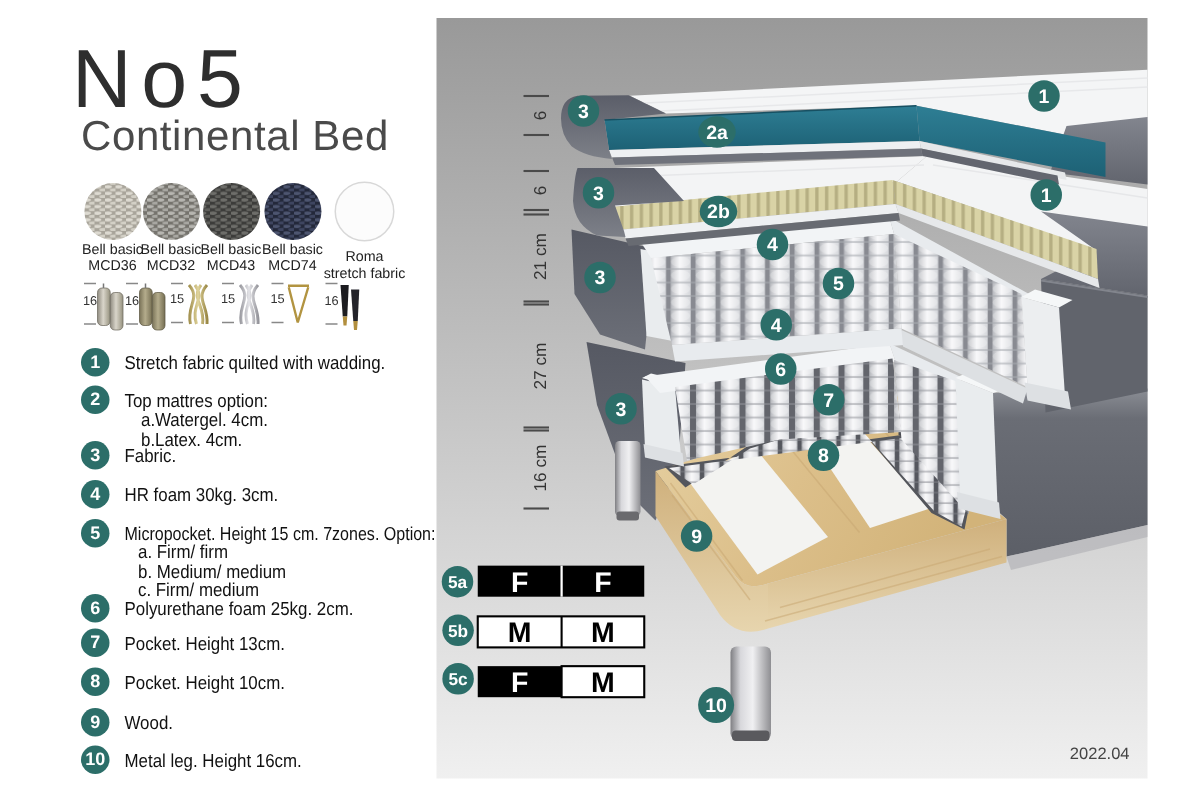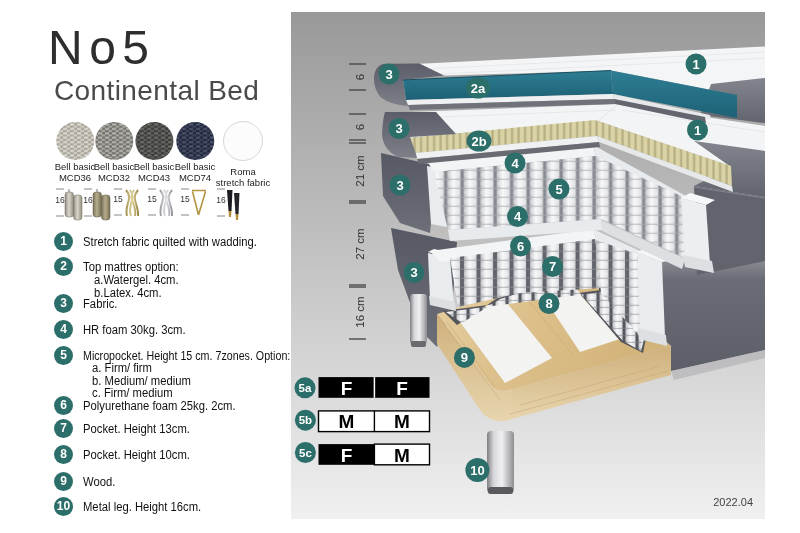--- a/index.html
+++ b/index.html
@@ -6,21 +6,21 @@
   body{width:800px;height:533px;background:#ffffff;font-family:"Liberation Sans",sans-serif;position:relative;overflow:hidden;}
   .abs{position:absolute;}
   .listitem{position:absolute;font-size:12.5px;color:#111;white-space:nowrap;transform:scaleX(0.9);transform-origin:0 50%;}
   .numcirc{position:absolute;width:19px;height:19px;border-radius:50%;background:#2c6e69;color:#fff;
            font-size:12px;font-weight:bold;text-align:center;line-height:19px;}
   .swlabel{position:absolute;font-size:9.5px;color:#222;text-align:center;line-height:11px;width:60px;}
 </style>
 </head>
 <body>
 
-<div class="abs" style="left:48px;top:20px;font-size:48px;color:#2e2e2e;letter-spacing:6.5px;">No5</div>
+<div class="abs" style="left:48px;top:20px;font-size:55px;color:#2e2e2e;letter-spacing:6.5px;">No5</div>
 
 <div class="abs" style="left:54px;top:75px;font-size:28px;color:#4a4a4a;letter-spacing:0.4px;">Continental Bed</div>
 
 <svg class="abs" style="left:0;top:0;" width="290" height="230" viewBox="0 0 290 230">
  <defs>
   <pattern id="wv1" width="7" height="4.4" patternUnits="userSpaceOnUse">
     <rect width="7" height="4.4" fill="#a8a49a"></rect>
     <ellipse cx="2" cy="1.3" rx="2.6" ry="1.15" fill="#dddad1"></ellipse>
     <ellipse cx="5.8" cy="3.5" rx="2.6" ry="1.15" fill="#d3d0c6"></ellipse>
   </pattern>

